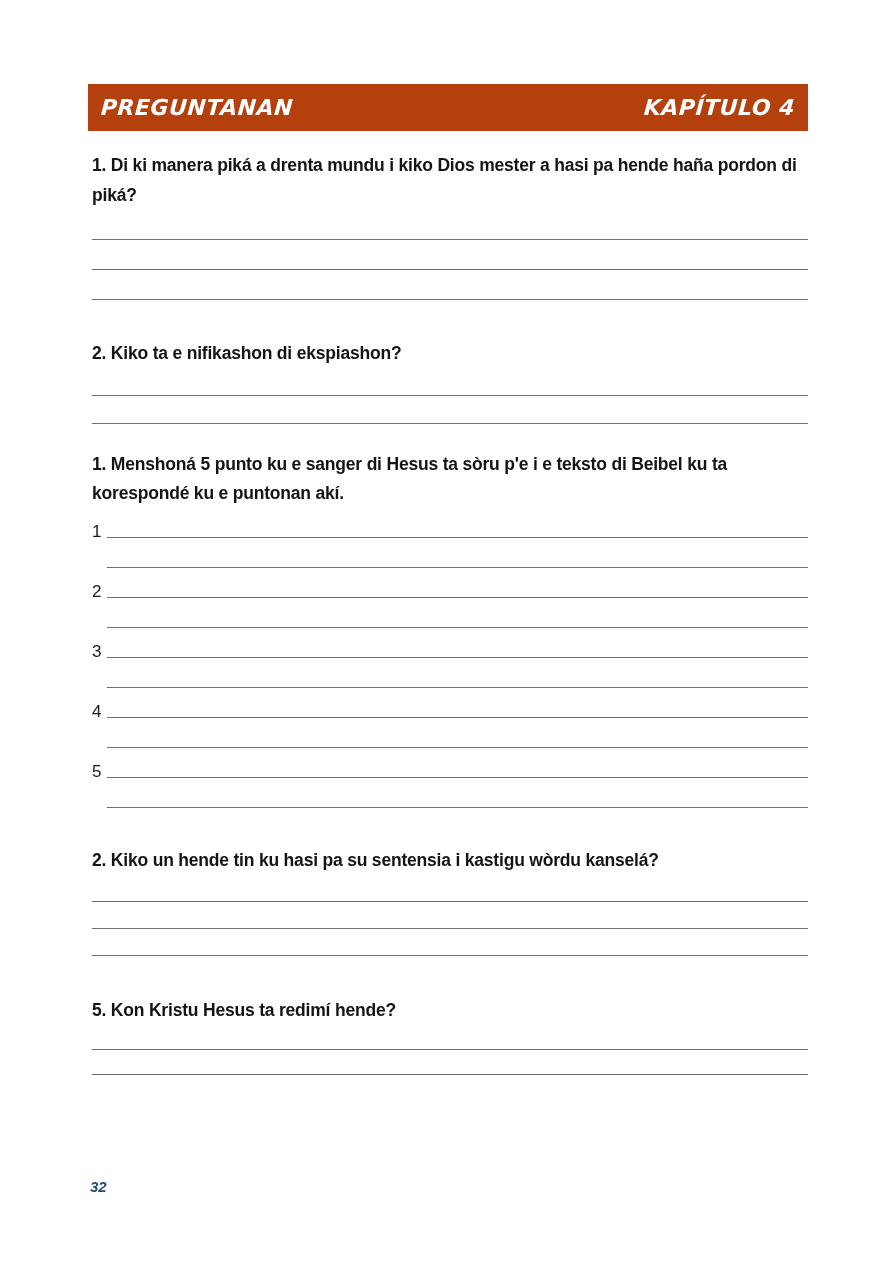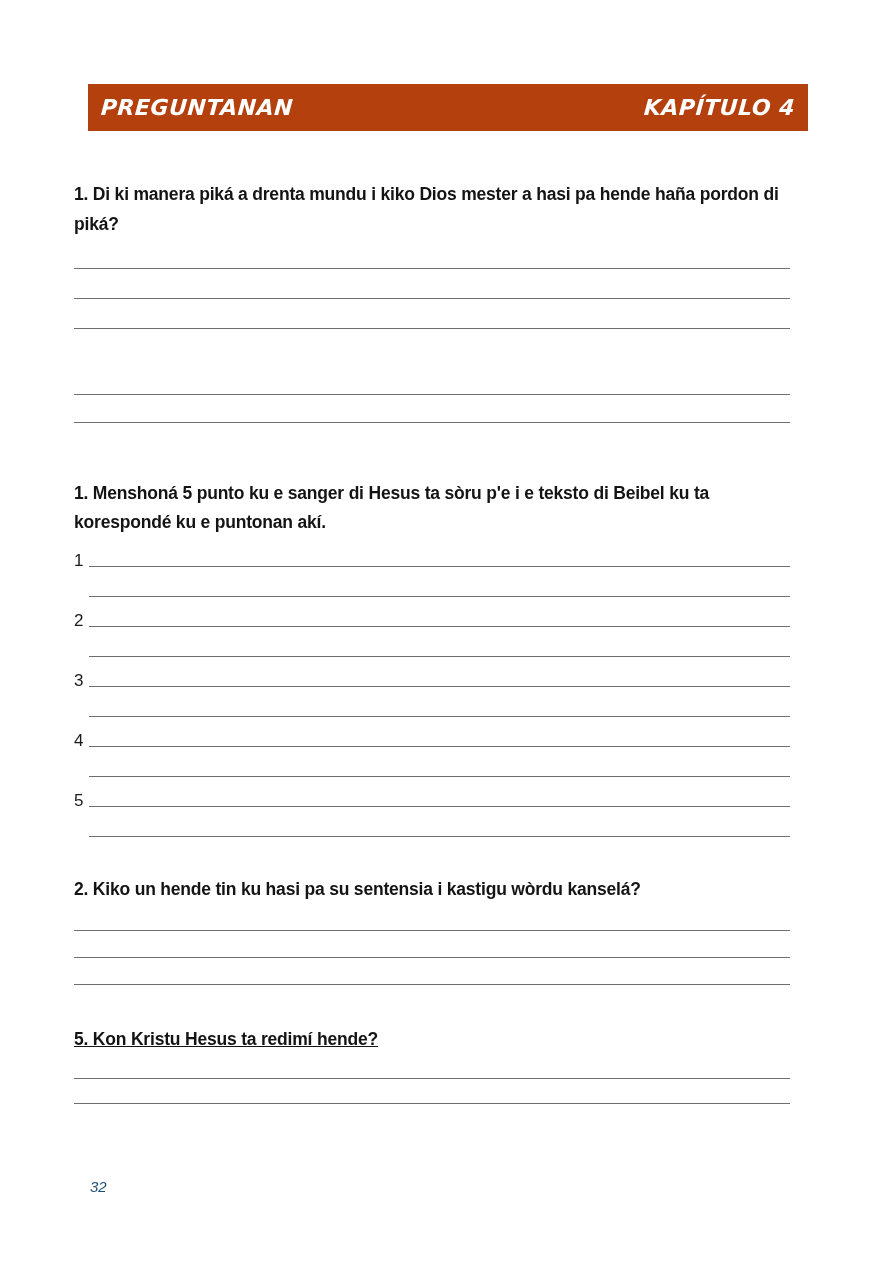--- a/index.html
+++ b/index.html
@@ -27,23 +27,22 @@
     font-family: "DejaVu Sans", sans-serif;
     font-style: italic;
     font-weight: bold;
     font-size: 22px;
     letter-spacing: 0.5px;
     white-space: nowrap;
   }
   .header-bar span { transform: skewX(-4deg); }
   .q-block {
     position: absolute;
-    left: 74px;
+    left: 92px;
     width: 716px;
-    margin-top: 29px;
   }
   .q-text {
     font-weight: bold;
     font-size: 17.5px;
     line-height: 30px;
     color: #141414;
     letter-spacing: -0.2px;
   }
   .line-row {
     display: flex;
@@ -62,21 +61,21 @@
     margin-right: 6px;
     transform: translateY(2px);
   }
   .line-row.continuation { padding-left: 15px; }
   .page-num {
     position: absolute;
     left: 90px;
     top: 1178px;
     color: #1F4E79;
     font-style: italic;
-    font-weight: normal;
+    font-weight: bold;
     font-size: 15px;
   }
 </style>
 </head>
 <body>
 
 <div class="page">
 
   <header class="header-bar">
     <span>PREGUNTANAN</span>
@@ -90,20 +89,21 @@
           <div class="rule"></div>
         </div>
         <div class="line-row plain" style="height: 30px;">
           <div class="rule"></div>
         </div>
         <div class="line-row plain" style="height: 30px;">
           <div class="rule"></div>
         </div>
       </section>
       <section class="q-block" style="top: 338px;">
+        <div class="q-text" style="line-height: 30px;">2. Kiko ta e nifikashon di ekspiashon?</div>
         <div class="line-row plain" style="height: 28px;">
           <div class="rule"></div>
         </div>
         <div class="line-row plain" style="height: 28px;">
           <div class="rule"></div>
         </div>
       </section>
       <section class="q-block" style="top: 450px;">
         <div class="q-text" style="line-height: 29px;">1. Menshoná 5 punto ku e sanger di Hesus ta sòru p'e i e teksto di Beibel ku ta korespondé ku e puntonan akí.</div>
         <div class="line-row numbered" style="height: 30px;">
@@ -148,21 +148,21 @@
           <div class="rule"></div>
         </div>
         <div class="line-row plain" style="height: 27px;">
           <div class="rule"></div>
         </div>
         <div class="line-row plain" style="height: 27px;">
           <div class="rule"></div>
         </div>
       </section>
       <section class="q-block" style="top: 995px;">
-        <div class="q-text" style="line-height: 30px; text-decoration: underline;">5. Kon Kristu Hesus ta redimí hende?</div>
+        <div class="q-text" style="line-height: 30px;">5. Kon Kristu Hesus ta redimí hende?</div>
         <div class="line-row plain" style="height: 25px;">
           <div class="rule"></div>
         </div>
         <div class="line-row plain" style="height: 25px;">
           <div class="rule"></div>
         </div>
       </section>
     </main>
 
   <div class="page-num">32</div>

